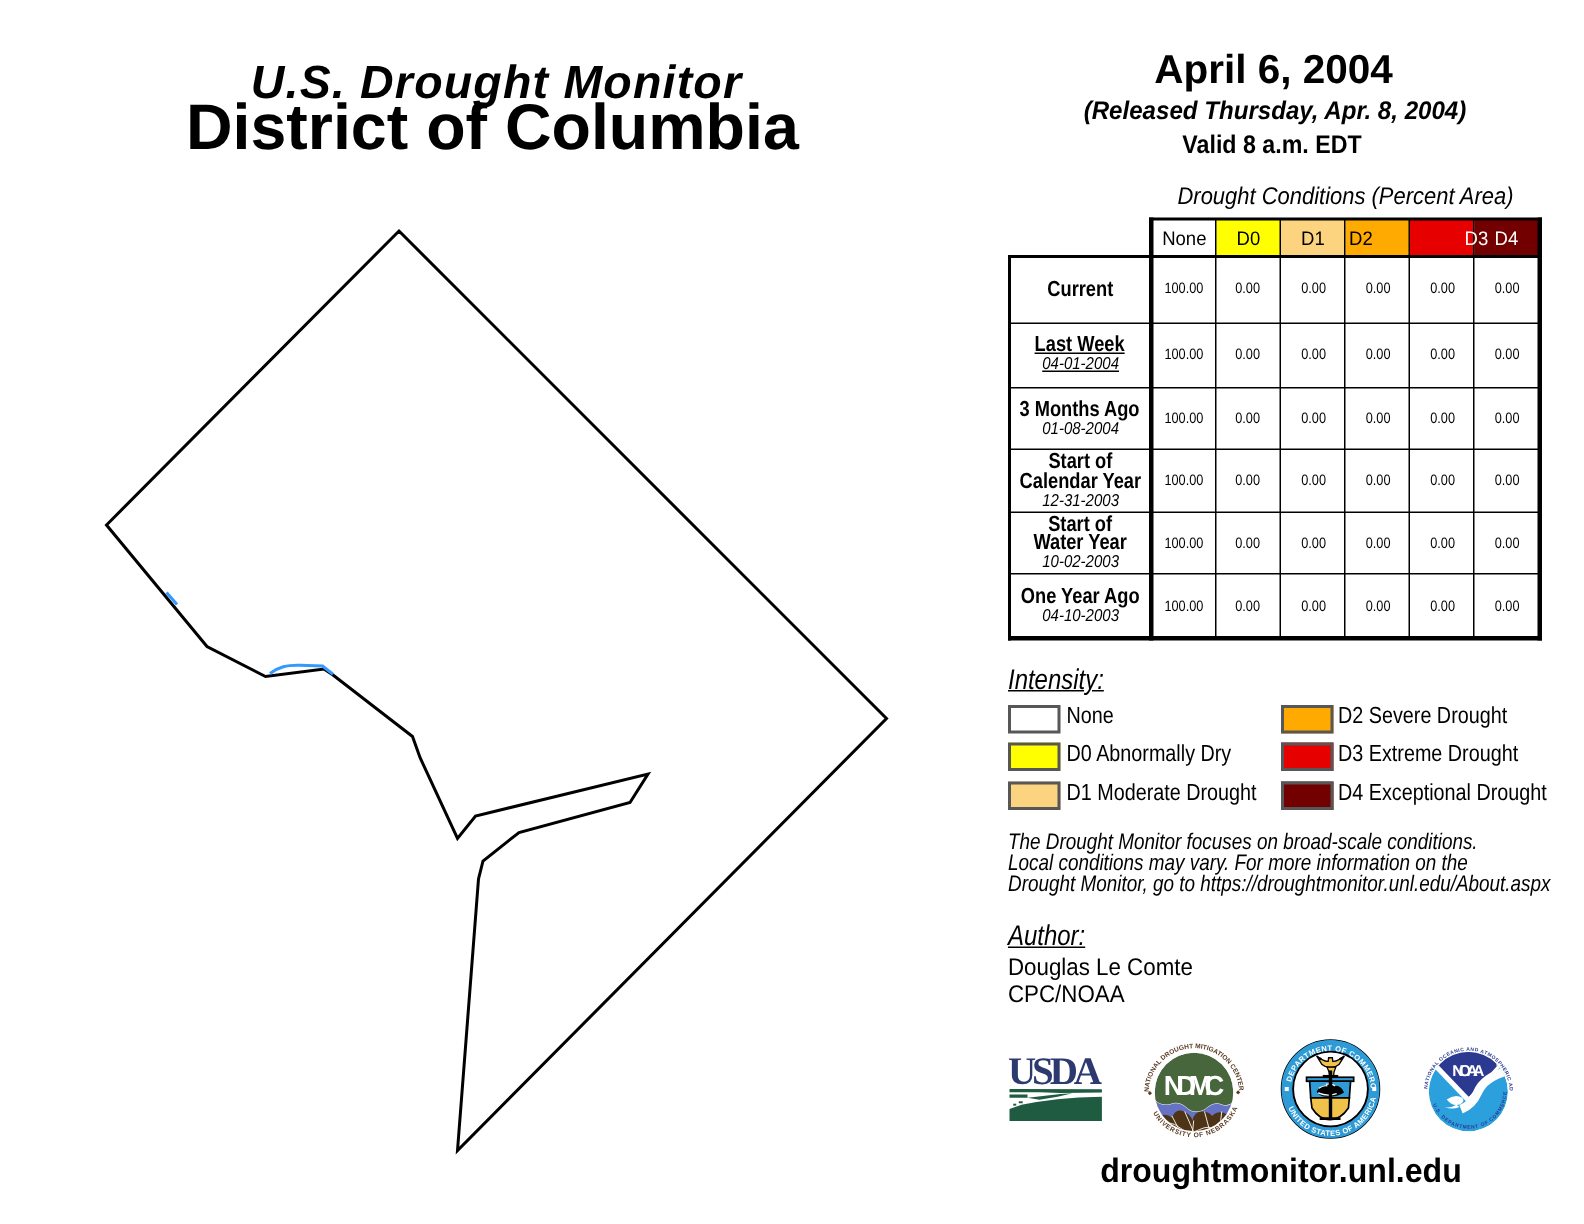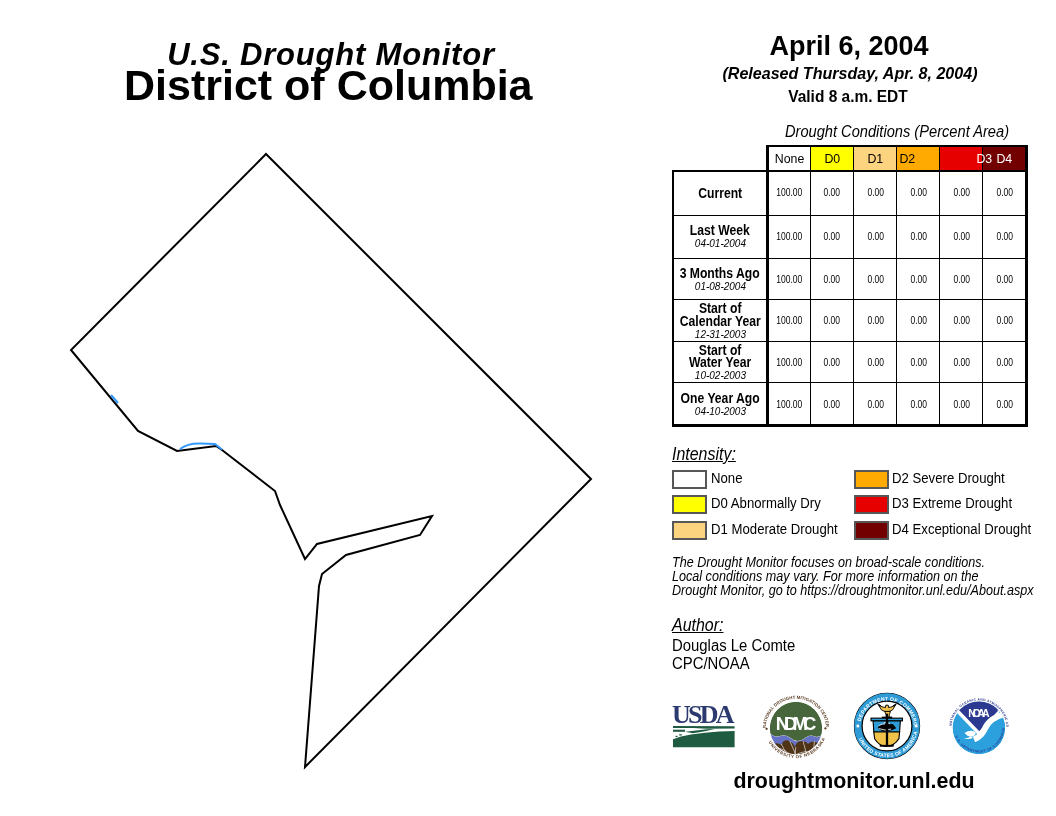--- a/index.html
+++ b/index.html
@@ -66,21 +66,21 @@
 <div class="ht" style="left:767.6px;width:43.0px;color:#000;"><span>None</span></div>
 <div class="ht" style="left:810.6px;width:43.1px;color:#000;"><span>D0</span></div>
 <div class="ht" style="left:853.7px;width:43.1px;color:#000;"><span>D1</span></div>
 <div class="ht" style="left:896.8px;width:21px;color:#000;"><span>D2</span></div>
 <div class="ht" style="left:963px;width:43.1px;color:#fff;"><span>D3</span></div>
 <div class="ht" style="left:983.0px;width:43.3px;color:#fff;"><span>D4</span></div>
 
 <div class="rl" style="top:171px;height:44.5px;">
       <span class="b">Current</span>
     </div>
-<div class="rl" style="top:215.5px;height:43px;">
+<div class="rl" style="top:215.5px;height:43px;text-decoration:underline;">
       <span class="b">Last Week</span>
       <span class="s">04-01-2004</span>
     </div>
 <div class="rl" style="top:258.5px;height:41.5px;">
       <span class="b">3 Months Ago</span>
       <span class="s">01-08-2004</span>
     </div>
 <div class="rl" style="top:300px;height:42px;">
       <span class="b">Start of<br>Calendar Year</span>
       <span class="s">12-31-2003</span>

